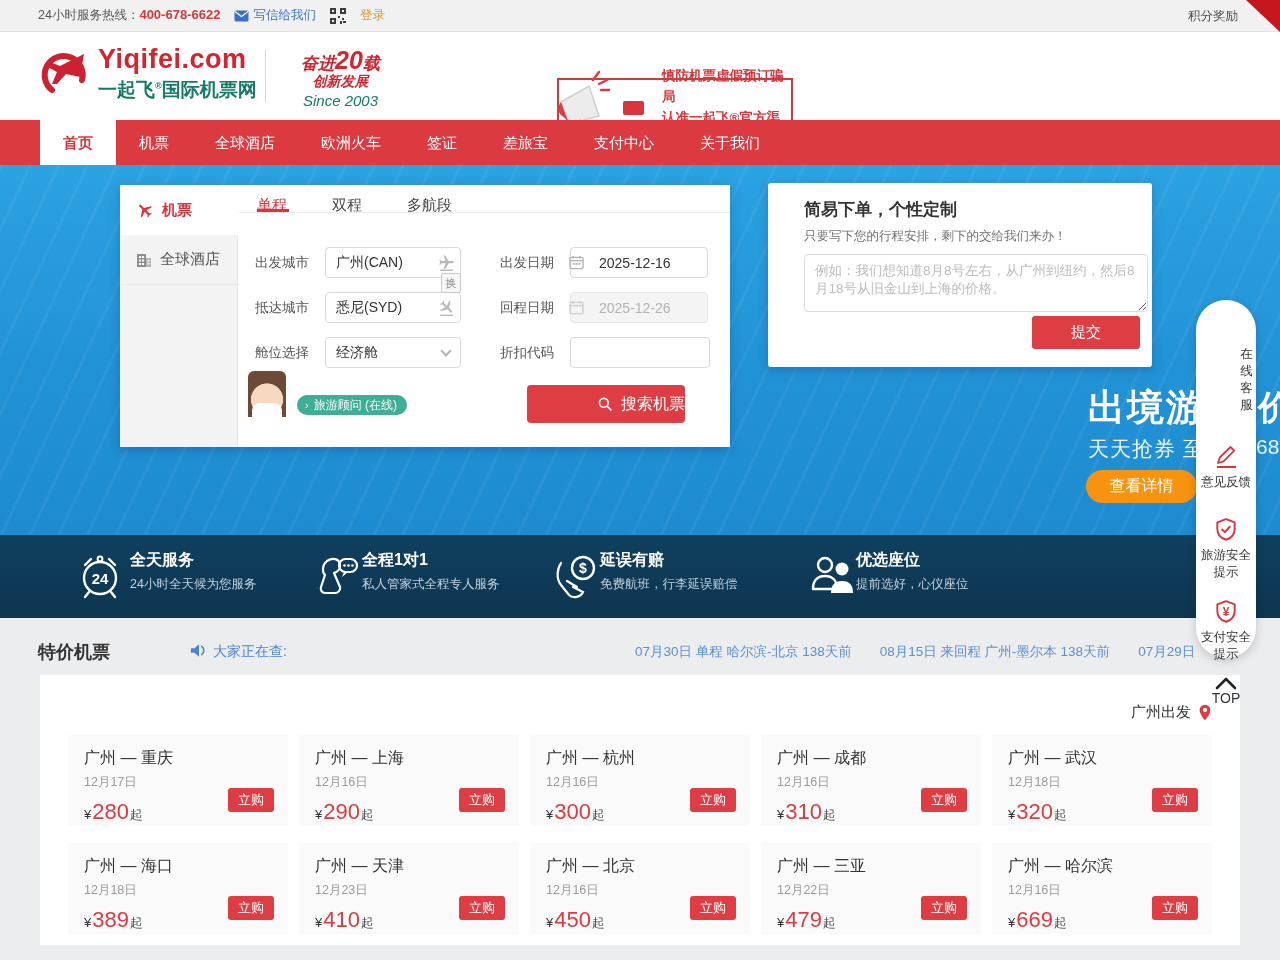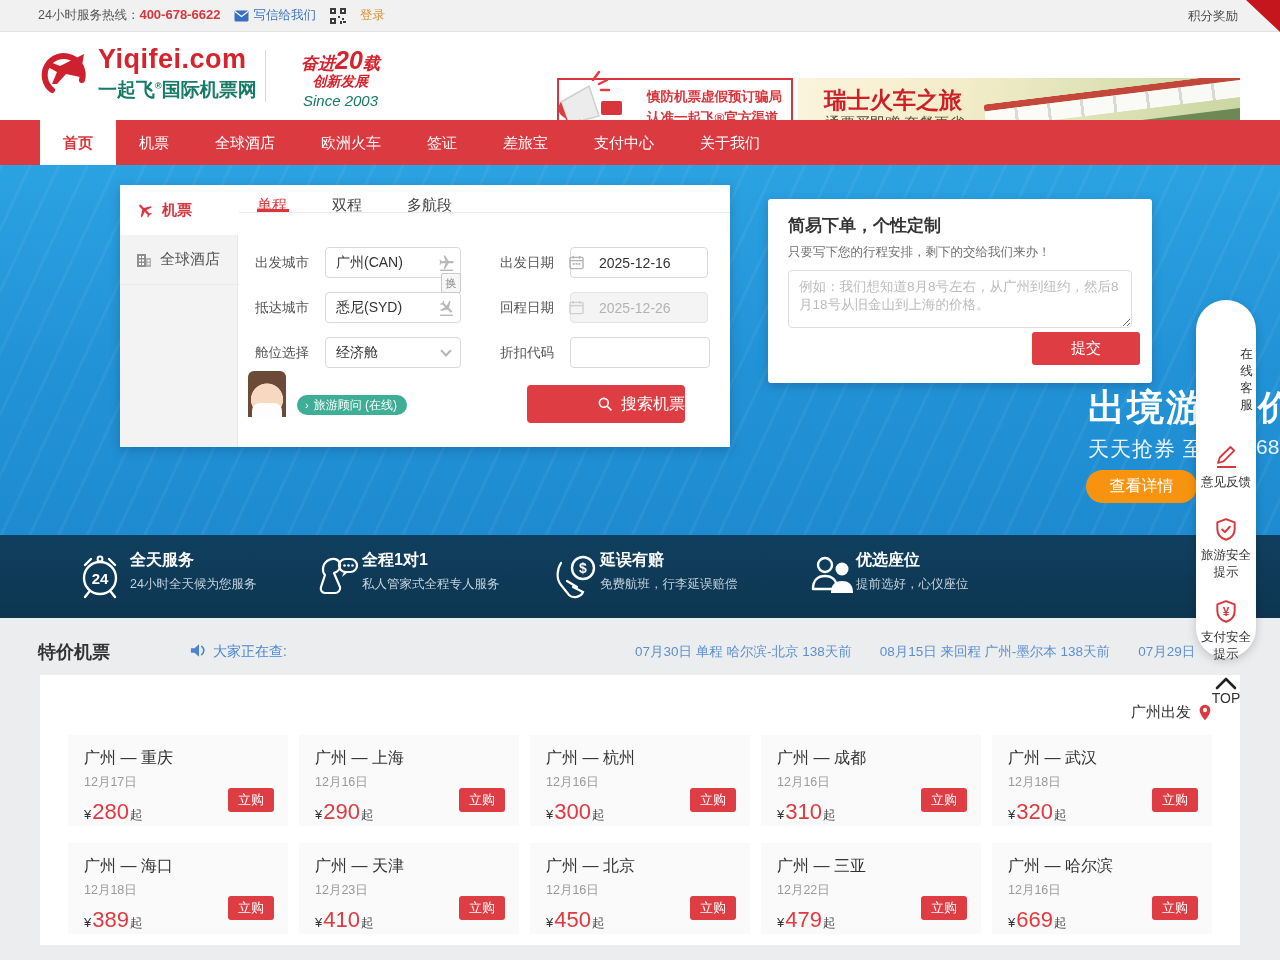--- a/index.html
+++ b/index.html
@@ -27,21 +27,21 @@
   .logo-sub { font-size:19px; font-weight:bold; color:#157a66; margin-top:4px; }
   .logo-sub .reg { font-size:9px; vertical-align:super; }
   .header-divider { position:absolute; left:265px; top:18px; width:1px; height:52px; background:#d8d8d8; }
   .anniv { position:absolute; left:283px; top:14px; width:115px; text-align:center; }
   .anniv-1 { color:#d6232d; font-size:17px; font-weight:bold; font-style:italic; }
   .anniv-1 b { font-size:25px; }
   .anniv-2 { color:#d6232d; font-size:14px; font-weight:bold; font-style:italic; margin-top:-2px; }
   .anniv-3 { color:#157a66; font-size:15px; font-style:italic; margin-top:1px; }
   .notice { position:absolute; left:557px; top:46px; width:236px; height:60px;
     border:2px solid #d9353c; background:#fff; display:flex; align-items:center;
-    padding-left:42px; gap:25px; cursor:pointer; }
+    padding-left:64px; gap:18px; cursor:pointer; }
   .notice-badge { background:#d9353c; color:#fff; font-size:11px; padding:5px 3px;
     border-radius:2px; writing-mode:vertical-rl; letter-spacing:2px; }
   .notice-lines { color:#d9353c; font-size:13.5px; font-weight:bold; line-height:1.55; }
   .megaphone { position:absolute; left:-4px; top:-12px; }
   .promo-banner { position:absolute; left:798px; top:46px; width:442px; height:61px; overflow:hidden;
     background:linear-gradient(100deg,#fbf4dd 0%,#f4edca 35%,#e2e5ba 60%,#c9d6a2 100%); cursor:pointer; }
   .promo-train { position:absolute; right:-14px; top:10px; width:270px; height:24px;
     transform:rotate(-7deg); border-top:7px solid #c23a32; border-radius:3px;
     background:repeating-linear-gradient(90deg,#fdfdfd 0 30px,#d9d9d9 30px 33px); opacity:.92; }
   .promo-grass { position:absolute; right:-30px; bottom:-26px; width:300px; height:42px;
@@ -90,21 +90,21 @@
   .advisor-avatar::after { content:""; position:absolute; left:4px; bottom:0; width:30px; height:14px; background:#fdfdfd; border-radius:8px 8px 0 0; }
   .advisor-pill { position:absolute; left:177px; top:210px; height:20px; background:#3fae96; color:#fff;
     font-size:12px; border-radius:10px; padding:0 10px 0 8px; display:flex; align-items:center; gap:5px; cursor:pointer; }
   .advisor-pill .arr { font-size:11px; }
   .search-btn { position:absolute; left:407px; top:200px; width:158px; height:38px; background:#dd3d43;
     border:none; border-radius:4px; color:#fff; font-size:16px; cursor:pointer;
     display:flex; align-items:center; justify-content:flex-end; gap:8px;
     font-family:"Liberation Sans","DejaVu Sans",sans-serif; }
   
   .custom-panel { position:absolute; left:768px; top:18px; width:384px; height:184px; background:#fff;
-    border-radius:3px; box-shadow:0 3px 10px rgba(0,40,80,.25); padding:15px 20px; z-index:5;margin-top:16px; }
+    border-radius:3px; box-shadow:0 3px 10px rgba(0,40,80,.25); padding:15px 36px; z-index:5; }
   .cp-title { font-size:17px; color:#333; font-weight:600; }
   .cp-sub { font-size:12.5px; color:#707070; margin-top:7px; }
   .cp-textarea { width:344px; height:58px; margin-top:9px; border:1px solid #ddd; border-radius:4px;
     padding:7px 10px; font-size:13.5px; color:#333; resize:both;
     font-family:"Liberation Sans","DejaVu Sans",sans-serif; }
   .cp-textarea::placeholder { color:#bcbcbc; }
   .cp-submit { position:absolute; right:12px; bottom:18px; width:108px; height:33px; background:#dd3d43;
     border:none; border-radius:3px; color:#fff; font-size:15px; cursor:pointer;
     font-family:"Liberation Sans","DejaVu Sans",sans-serif; }
   
@@ -213,26 +213,20 @@
             <line x1="44" y1="16" x2="52" y2="12"></line>
             <line x1="46" y1="22" x2="54" y2="22"></line>
           </g>
       </svg>
       <span class="notice-badge">声明</span>
       <div class="notice-lines">
         <div>慎防机票虚假预订骗局</div>
         <div>认准一起飞®官方渠道</div>
       </div>
     </div>
-    <div class="promo-banner">
-      <div class="promo-grass"></div>
-      <div class="promo-train"></div>
-      <div class="promo-title">瑞士火车之旅</div>
-      <div class="promo-sub">通票买即赠 套餐更省</div>
-    </div>
   </div>
 
   <div class="nav">
     <div class="nav-item active">首页</div>
     <div class="nav-item">机票</div>
     <div class="nav-item">全球酒店</div>
     <div class="nav-item">欧洲火车</div>
     <div class="nav-item">签证</div>
     <div class="nav-item">差旅宝</div>
     <div class="nav-item">支付中心</div>

